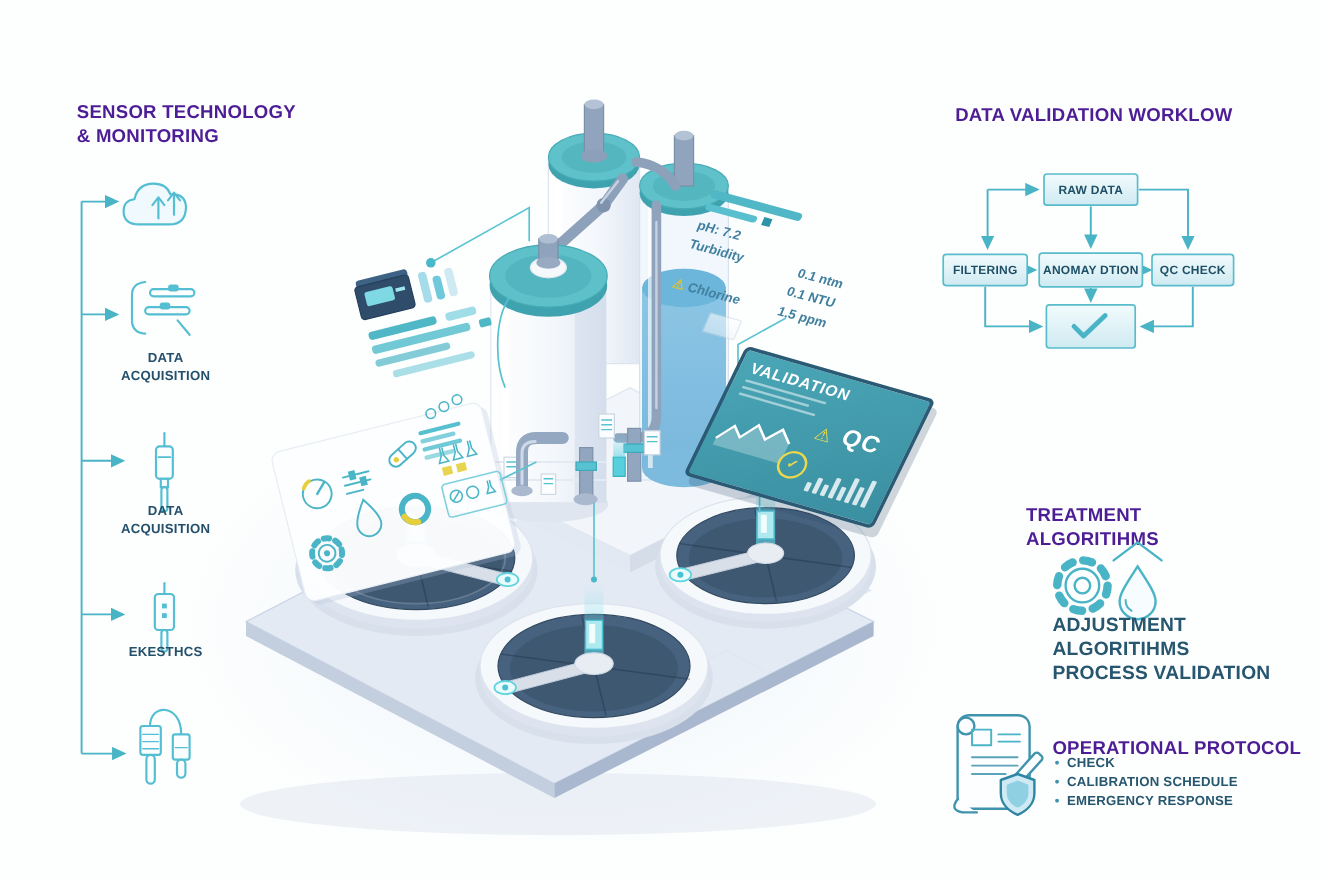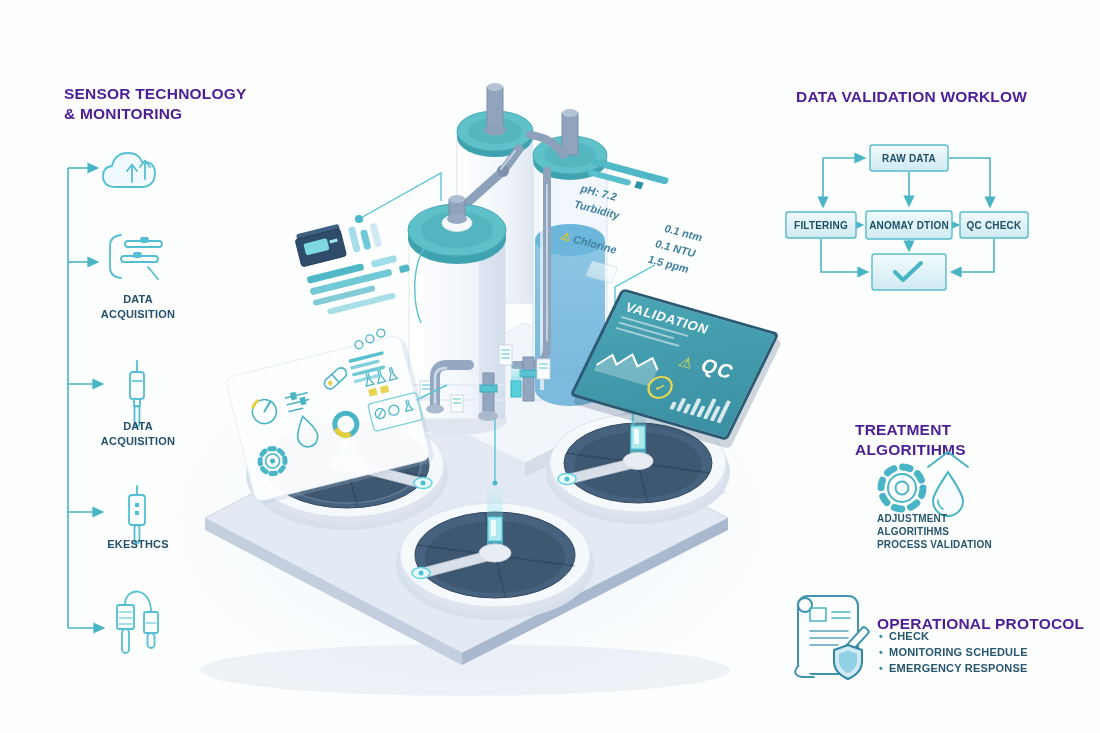--- a/index.html
+++ b/index.html
@@ -2,21 +2,21 @@
 <html><head>
 <meta charset="utf-8">
 <style>
   html,body{margin:0;padding:0;background:#fff;}
   .stage{position:relative;width:1100px;height:733px;background:#fdfefe;overflow:hidden;
          font-family:"Liberation Sans",sans-serif;}
   .stage::before{content:"";position:absolute;left:150px;top:330px;width:640px;height:380px;
          background:radial-gradient(ellipse at center,rgba(223,236,247,.55),rgba(255,255,255,0) 70%);}
   .title{position:absolute;font-weight:700;font-size:15.5px;line-height:1.28;color:#4c1d95;letter-spacing:.2px;}
   .sublabel{position:absolute;font-weight:700;font-size:11px;line-height:1.4;color:#24506b;text-align:center;letter-spacing:.2px;}
-  .smalllines{font-weight:700;font-size:10px;line-height:1.18;color:#27566f;letter-spacing:.2px;}
+  .smalllines{font-weight:700;font-size:16px;line-height:1.18;color:#27566f;letter-spacing:.2px;}
   
   .readings{position:absolute;left:594px;top:158px;width:132px;transform:rotate(15deg) skewX(-8deg);transform-origin:0 0;}
   .readings .hbar1{width:78px;height:7px;border-radius:3px;background:#4fb7c6;margin-bottom:4px;}
   .readings .hrow{display:flex;align-items:center;gap:5px;margin-bottom:8px;}
   .readings .hbar2{width:44px;height:6px;border-radius:3px;background:#57bfce;}
   .readings .hsq{width:7px;height:7px;background:#2f93a8;}
   .rrow{display:flex;justify-content:space-between;align-items:baseline;height:17px;
         font-weight:700;font-size:11px;color:#41809f;}
   .rrow .warn{color:#dfc32b;font-size:11px;margin-right:3px;}
   .rfaint{display:flex;gap:6px;margin-top:5px;opacity:.55;align-items:center;}
@@ -501,21 +501,21 @@
   <div class="title" style="left:877px;top:614px;">
     <div>OPERATIONAL PROTOCOL</div>
   </div>
   <div class="bullets">
     <div class="b">
       <span class="mark">•</span>
       <span>CHECK</span>
     </div>
     <div class="b">
       <span class="mark">•</span>
-      <span>MONITORING SCHEDULE</span>
+      <span>CALIBRATION SCHEDULE</span>
     </div>
     <div class="b">
       <span class="mark">•</span>
       <span>EMERGENCY RESPONSE</span>
     </div>
   </div>
 
 </div>
 
 </body></html>

